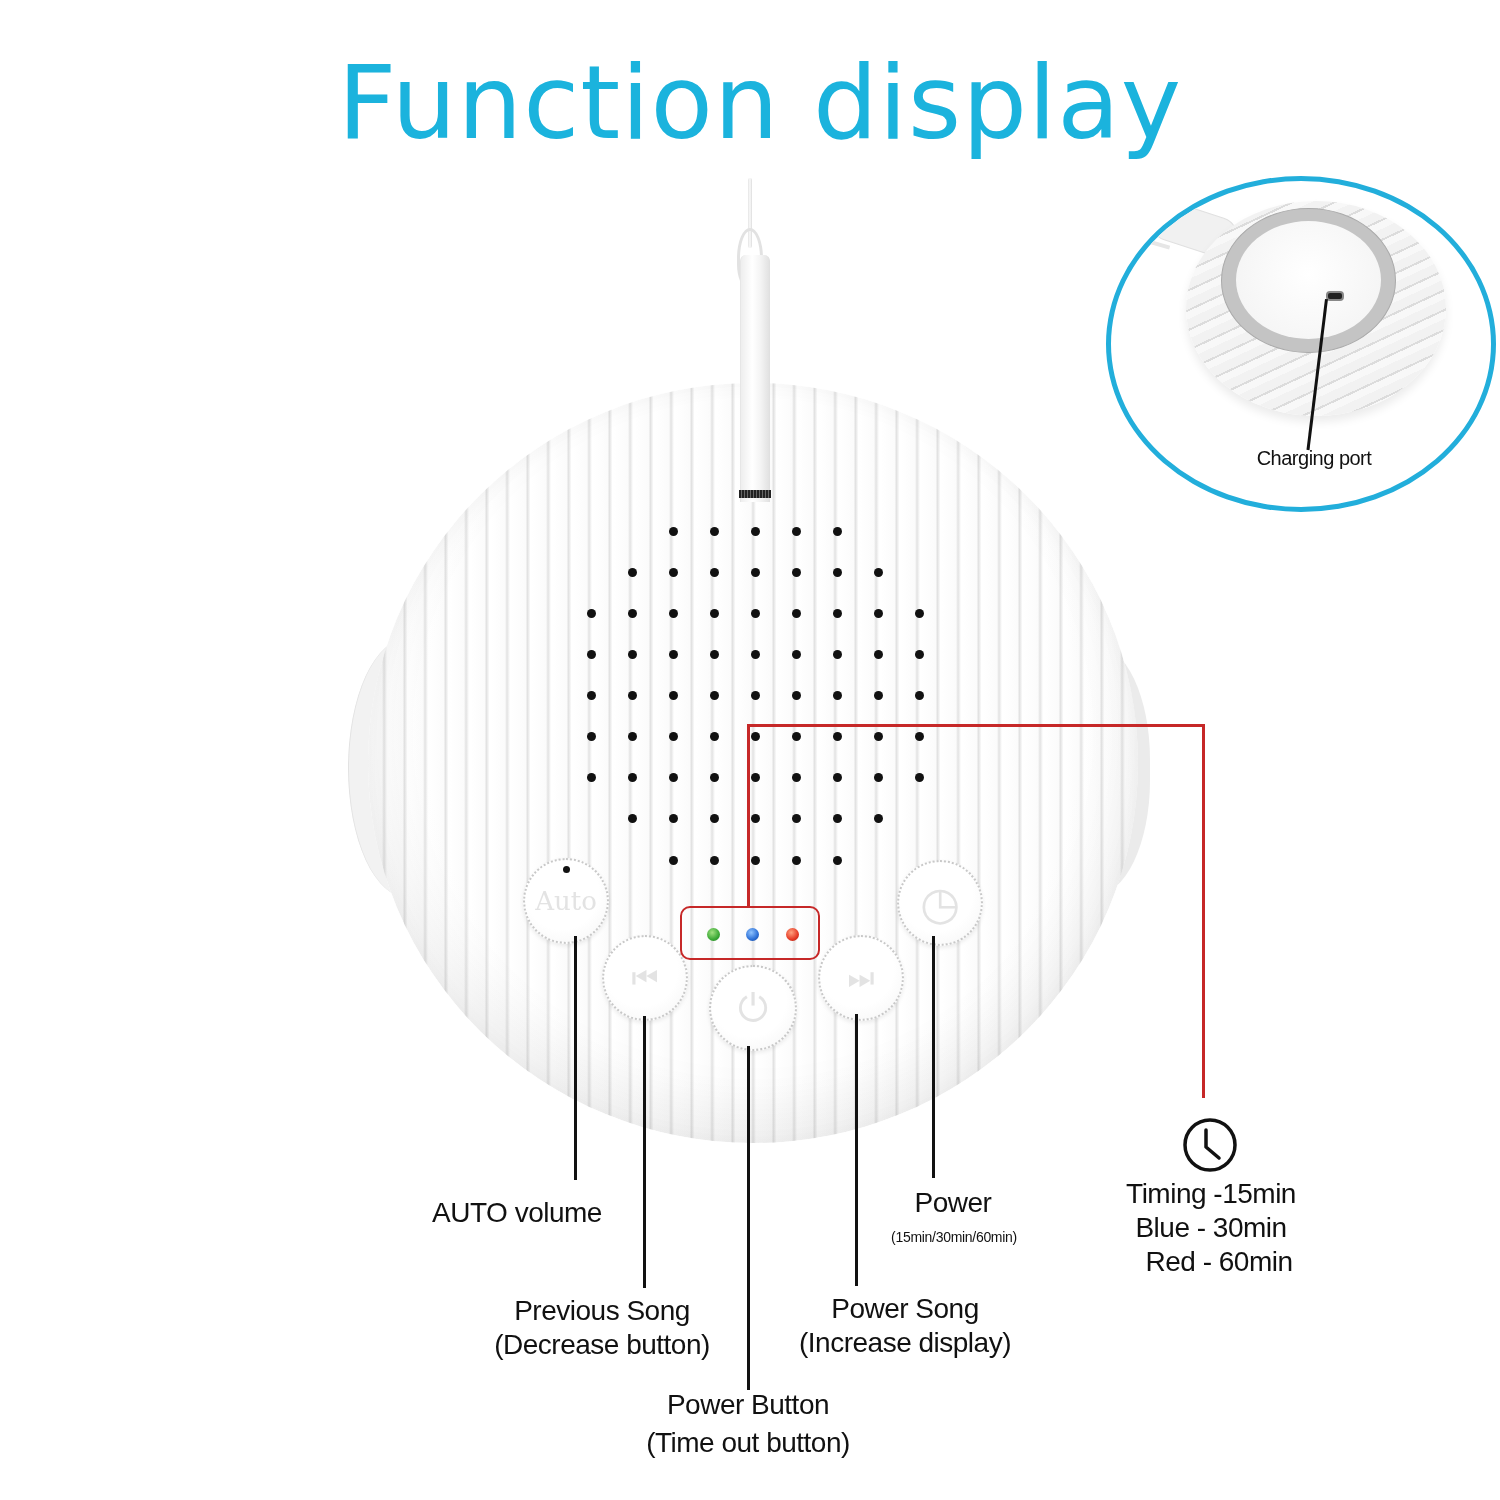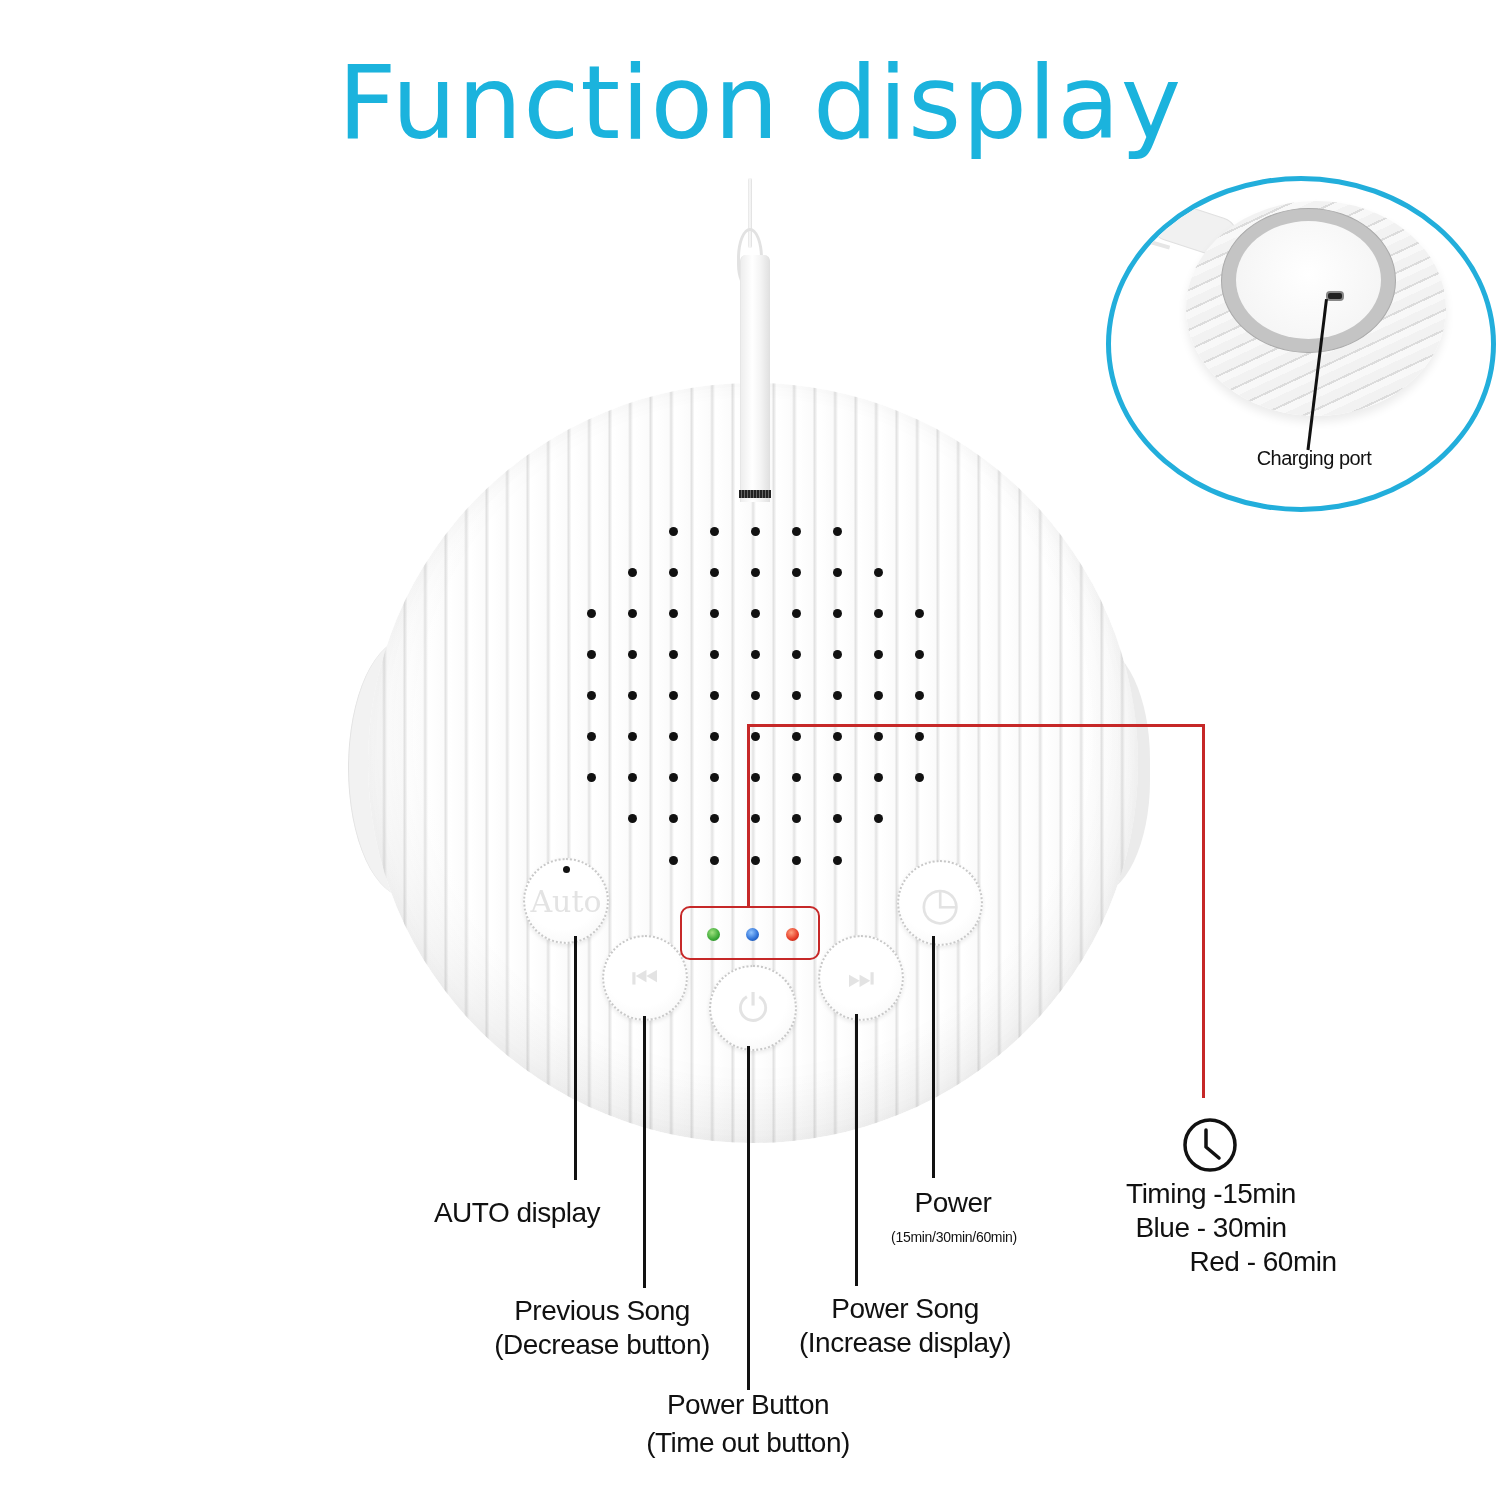--- a/index.html
+++ b/index.html
@@ -206,21 +206,21 @@
       <span class="dot" style="left: 874px; top: 814px; z-index: 2;"></span>
       <span class="dot" style="left: 669px; top: 856px; z-index: 2;"></span>
       <span class="dot" style="left: 710px; top: 856px; z-index: 2;"></span>
       <span class="dot" style="left: 751px; top: 856px; z-index: 2;"></span>
       <span class="dot" style="left: 792px; top: 856px; z-index: 2;"></span>
       <span class="dot" style="left: 833px; top: 856px; z-index: 2;"></span>
     </div>
 
   <div class="btn" style="left:523px;top:858px;width:86px;height:86px;">
     <span class="btn-hole" style="left:38px;top:6px;"></span>
-    <span class="btn-glyph" style="font-size:30px;">Auto</span>
+    <span class="btn-glyph" style="font-size:26px;">Auto</span>
   </div>
   <div class="btn" style="left:602px;top:935px;width:86px;height:86px;">
     <span class="btn-glyph" style="font-size:30px;">⏮</span>
   </div>
   <div class="btn" style="left:709px;top:965px;width:88px;height:86px;">
     <span class="btn-glyph" style="font-size:38px;">⏻</span>
   </div>
   <div class="btn" style="left:818px;top:935px;width:86px;height:86px;">
     <span class="btn-glyph" style="font-size:30px;">⏭</span>
   </div>
@@ -238,21 +238,21 @@
 <div class="red-line" style="left:747px;top:724px;width:3px;height:184px;"></div>
 <div class="red-line" style="left:747px;top:724px;width:458px;height:3px;"></div>
 <div class="red-line" style="left:1202px;top:724px;width:3px;height:374px;"></div>
 
 <div class="leader" style="left:574px;top:936px;height:244px;"></div>
 <div class="leader" style="left:643px;top:1016px;height:272px;"></div>
 <div class="leader" style="left:747px;top:1046px;height:344px;"></div>
 <div class="leader" style="left:855px;top:1014px;height:272px;"></div>
 <div class="leader" style="left:932px;top:936px;height:242px;"></div>
 
-<div class="label" style="left:422px;top:1196px;width:190px;">AUTO display</div>
+<div class="label" style="left:422px;top:1196px;width:190px;">AUTO volume</div>
 
 <div>
   <div class="label" style="left:470px;top:1294px;width:264px;">Previous Song</div>
   <div class="label" style="left:470px;top:1328px;width:264px;">(Decrease button)</div>
 </div>
 
 <div>
   <div class="label" style="left:617px;top:1388px;width:262px;">Power Button</div>
   <div class="label" style="left:617px;top:1426px;width:262px;">(Time out button)</div>
 </div>
@@ -267,21 +267,21 @@
   <div class="label label-small" style="left:866px;top:1228px;width:176px;">(15min/30min/60min)</div>
 </div>
 
 <svg class="clock-icon" viewBox="0 0 56 56">
   <circle cx="28" cy="28" r="25" fill="none" stroke="#111" stroke-width="3.5"></circle>
   <polyline points="24,13 24,30 37,41" fill="none" stroke="#111" stroke-width="3.5" stroke-linecap="round" stroke-linejoin="round"></polyline>
 </svg>
 <div>
   <div class="label" style="left:1100px;top:1177px;width:222px;">Timing -15min</div>
   <div class="label" style="left:1100px;top:1211px;width:222px;">Blue - 30min</div>
-  <div class="label" style="left:1152px;top:1245px;width:222px;">Red - 60min</div>
+  <div class="label" style="left:1108px;top:1245px;width:222px;">Red - 60min</div>
 </div>
 
 <div class="inset">
   <div class="inset-cable"></div>
   <div class="inset-handle"></div>
   <div class="inset-body"></div>
   <div class="inset-ring"></div>
   <div class="inset-plate"></div>
   <div class="inset-port"></div>
   <div class="inset-leader"></div>

